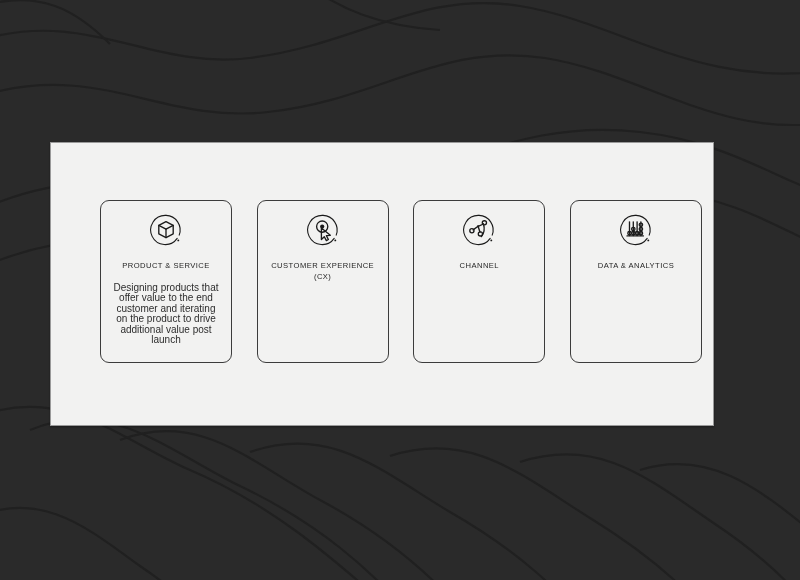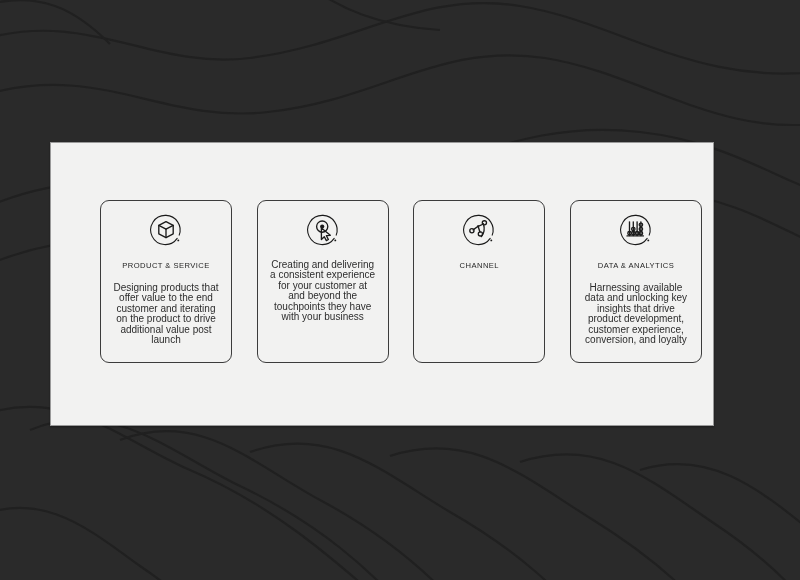--- a/index.html
+++ b/index.html
@@ -165,21 +165,22 @@
       <div class="card-icon">
         <svg viewBox="0 0 36 36">
           <path class="stroke-thin" d="M18,3.4 A14.6,14.6 0 1,0 29.2,26.4"></path>
           <path class="stroke-thin" d="M31.2,23.1 A14.6,14.6 0 0,0 18,3.4"></path>
           <circle class="fill-dot" cx="30.3" cy="28.4" r="0.95"></circle>
           <circle class="stroke" cx="17.2" cy="14.6" r="5.6"></circle>
           <circle class="fill-dot" cx="17.2" cy="14.6" r="2.1"></circle>
           <path class="stroke" d="M16.4,16.0 L16.4,27.6 L19.3,24.7 L21.4,28.6 L23.4,27.5 L21.4,23.7 L25.3,23.3 Z"></path>
         </svg>
       </div>
-      <div class="card-body">Creating and delivering a consistent experience for your customer at and beyond the touchpoints they have with your business</div>
+      <div class="card-title">CUSTOMER EXPERIENCE
+(CX)</div>
     </div>
 
     <div class="card">
       <div class="card-icon">
         <svg viewBox="0 0 36 36">
           <path class="stroke-thin" d="M18,3.4 A14.6,14.6 0 1,0 29.2,26.4"></path>
           <path class="stroke-thin" d="M31.2,23.1 A14.6,14.6 0 0,0 18,3.4"></path>
           <circle class="fill-dot" cx="30.3" cy="28.4" r="0.95"></circle>
           <path class="stroke" d="M12.1,17.9 L17.1,14.3 L22.5,12.0"></path>
           <path class="stroke" d="M22.5,12.0 C23.8,16.5 23.3,21.0 20.4,24.6"></path>
@@ -207,17 +208,16 @@
           <circle class="stroke" cx="11.5" cy="21.2" r="1.7"></circle>
           <circle class="stroke" cx="15.3" cy="21.2" r="1.7"></circle>
           <circle class="stroke" cx="19.1" cy="21.2" r="1.7"></circle>
           <circle class="stroke" cx="22.9" cy="21.2" r="1.7"></circle>
           <circle class="stroke" cx="15.3" cy="17.0" r="1.7"></circle>
           <circle class="stroke" cx="22.9" cy="17.0" r="1.7"></circle>
           <circle class="stroke" cx="22.9" cy="12.8" r="1.7"></circle>
         </svg>
       </div>
       <div class="card-title">DATA &amp; ANALYTICS</div>
-      <div class="card-body">Harnessing available data and unlocking key insights that drive product development, customer experience, conversion, and loyalty</div>
     </div>
 
   </div>
 </div>
 
 </body></html>

